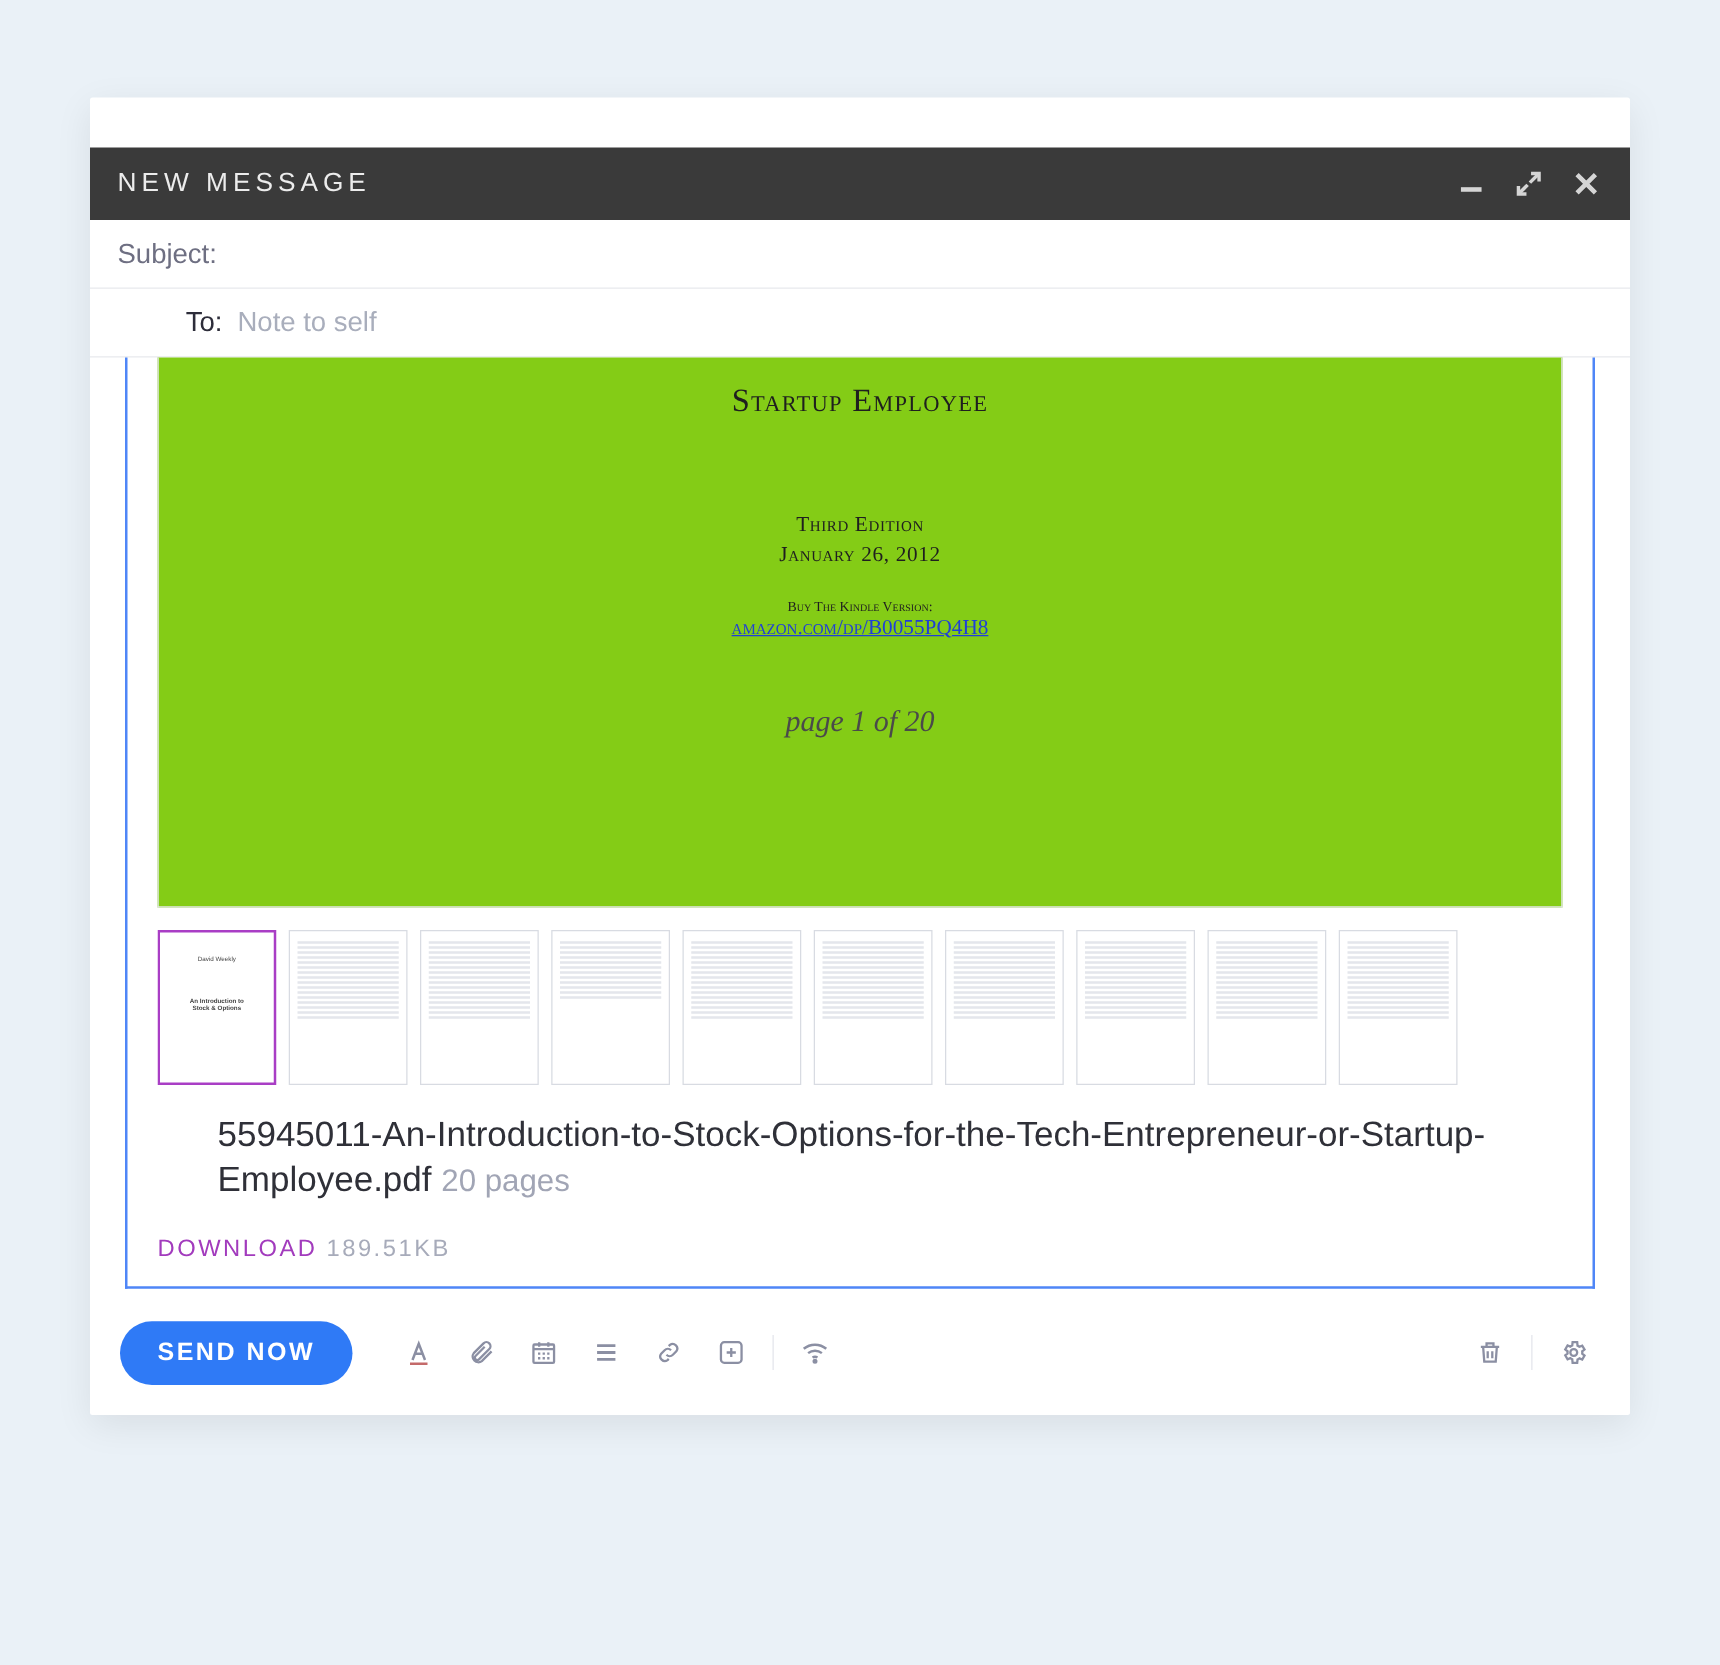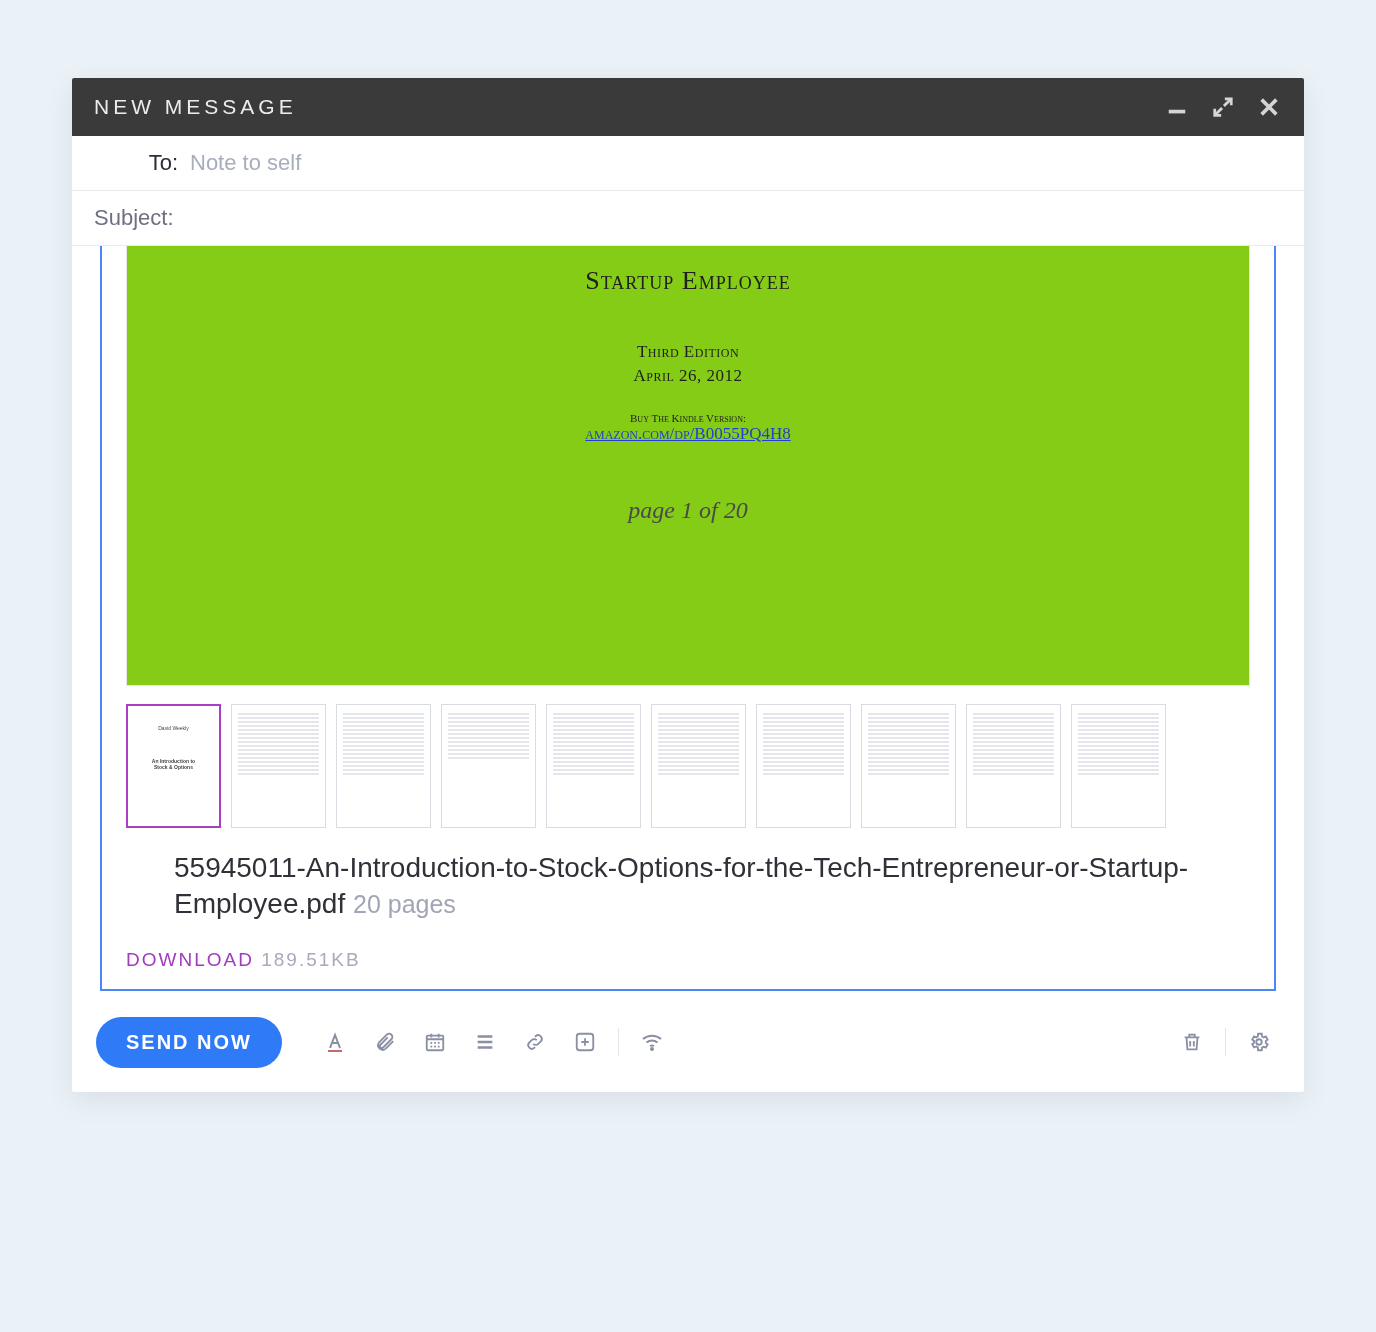--- a/index.html
+++ b/index.html
@@ -18,20 +18,21 @@
   }
   .titlebar {
     background: #3a3a3a;
     color: #ececec;
     display: flex;
     align-items: center;
     padding: 16px 22px;
     font-size: 21px;
     letter-spacing: 4px;
     font-weight: 400;
+    margin-top: 40px;
   }
   .titlebar .title { flex: 1; }
   .titlebar .winbtn {
     width: 26px; height: 26px;
     display: inline-flex; align-items: center; justify-content: center;
     margin-left: 20px;
     color: #d5d5d5;
     cursor: pointer;
   }
   .row {
@@ -74,21 +75,21 @@
     font-family: Georgia, 'Times New Roman', serif;
     letter-spacing: 1px;
     font-size: 26px;
     color:#1f1f1f;
     margin-top: 10px;
   }
   .doc-sub {
     font-variant: small-caps;
     font-family: Georgia, 'Times New Roman', serif;
     font-size: 17px;
-    margin-top: 44px;
+    margin-top: 72px;
     letter-spacing: 0.5px;
     color:#1f1f1f;
     line-height: 1.4;
   }
   .doc-link .label2 { font-variant: small-caps; font-family: Georgia, serif; font-size:11px; color:#1f1f1f; margin-top:24px;}
   .doc-link a { color:#1f3fd8; font-variant: small-caps; font-family: Georgia, serif; font-size:17px; text-decoration: underline;}
   .page-counter {
     font-family: 'Brush Script MT', cursive;
     font-size: 24px;
     color: #4a4a4a;
@@ -181,37 +182,37 @@
           <path d="M3 21l8-8"></path>
       </svg>
     </span>
     <span class="winbtn">
       <svg width="22" height="22" viewBox="0 0 24 24" fill="none" stroke="currentColor" stroke-width="4">
         <path d="M4 4l16 16M20 4L4 20"></path>
       </svg>
     </span>
   </div>
 
+  <div class="row row-subject">
+    <span class="label">Subject:</span>
+  </div>
+
   <div class="row">
     <span class="label">To:</span>
     <span class="placeholder">Note to self</span>
   </div>
 
-  <div class="row row-subject">
-    <span class="label">Subject:</span>
-  </div>
-
   <div class="body-area">
     <div class="attachment-card">
 
       <div class="preview-pane">
         <div class="doc-title">Startup Employee</div>
         <div class="doc-sub">
           <div>Third Edition</div>
-          <div>April 26, 2012</div>
+          <div>January 26, 2012</div>
         </div>
         <div class="doc-link">
           <div class="label2">Buy The Kindle Version:</div>
           <a href="#">amazon.com/dp/B0055PQ4H8</a>
         </div>
         <div class="page-counter">page 1 of 20</div>
       </div>
 
       <div class="thumbs">
         <div class="thumb selected cover">

